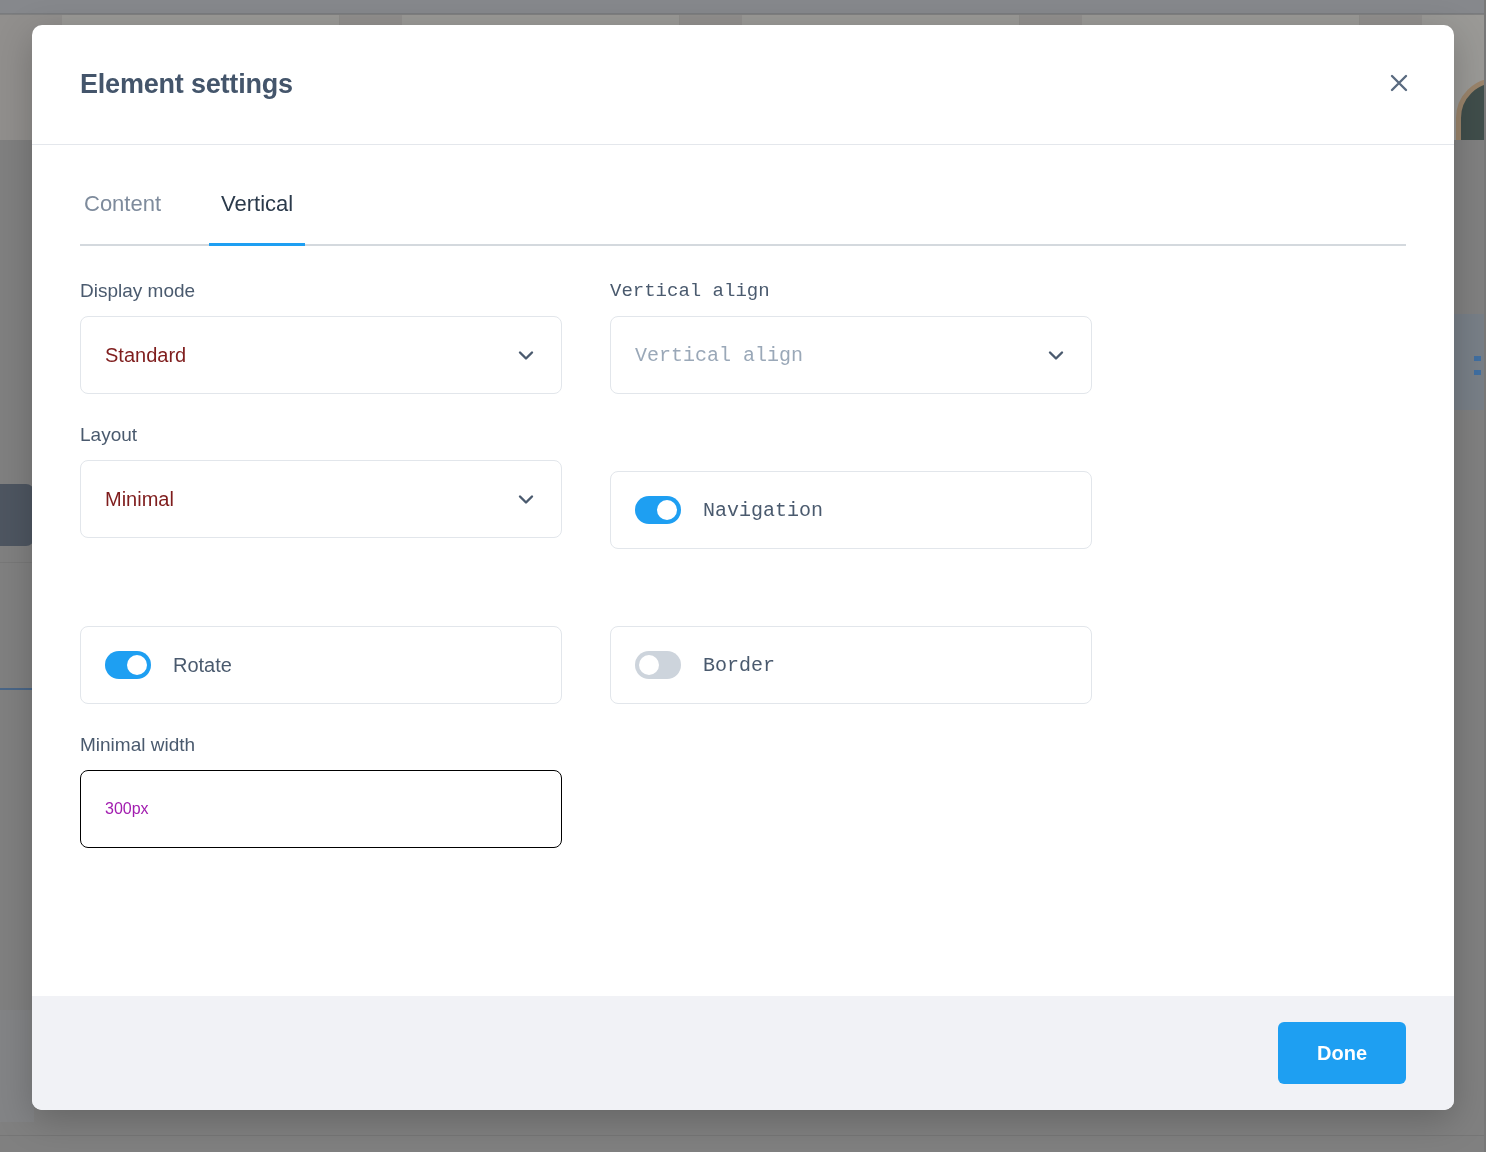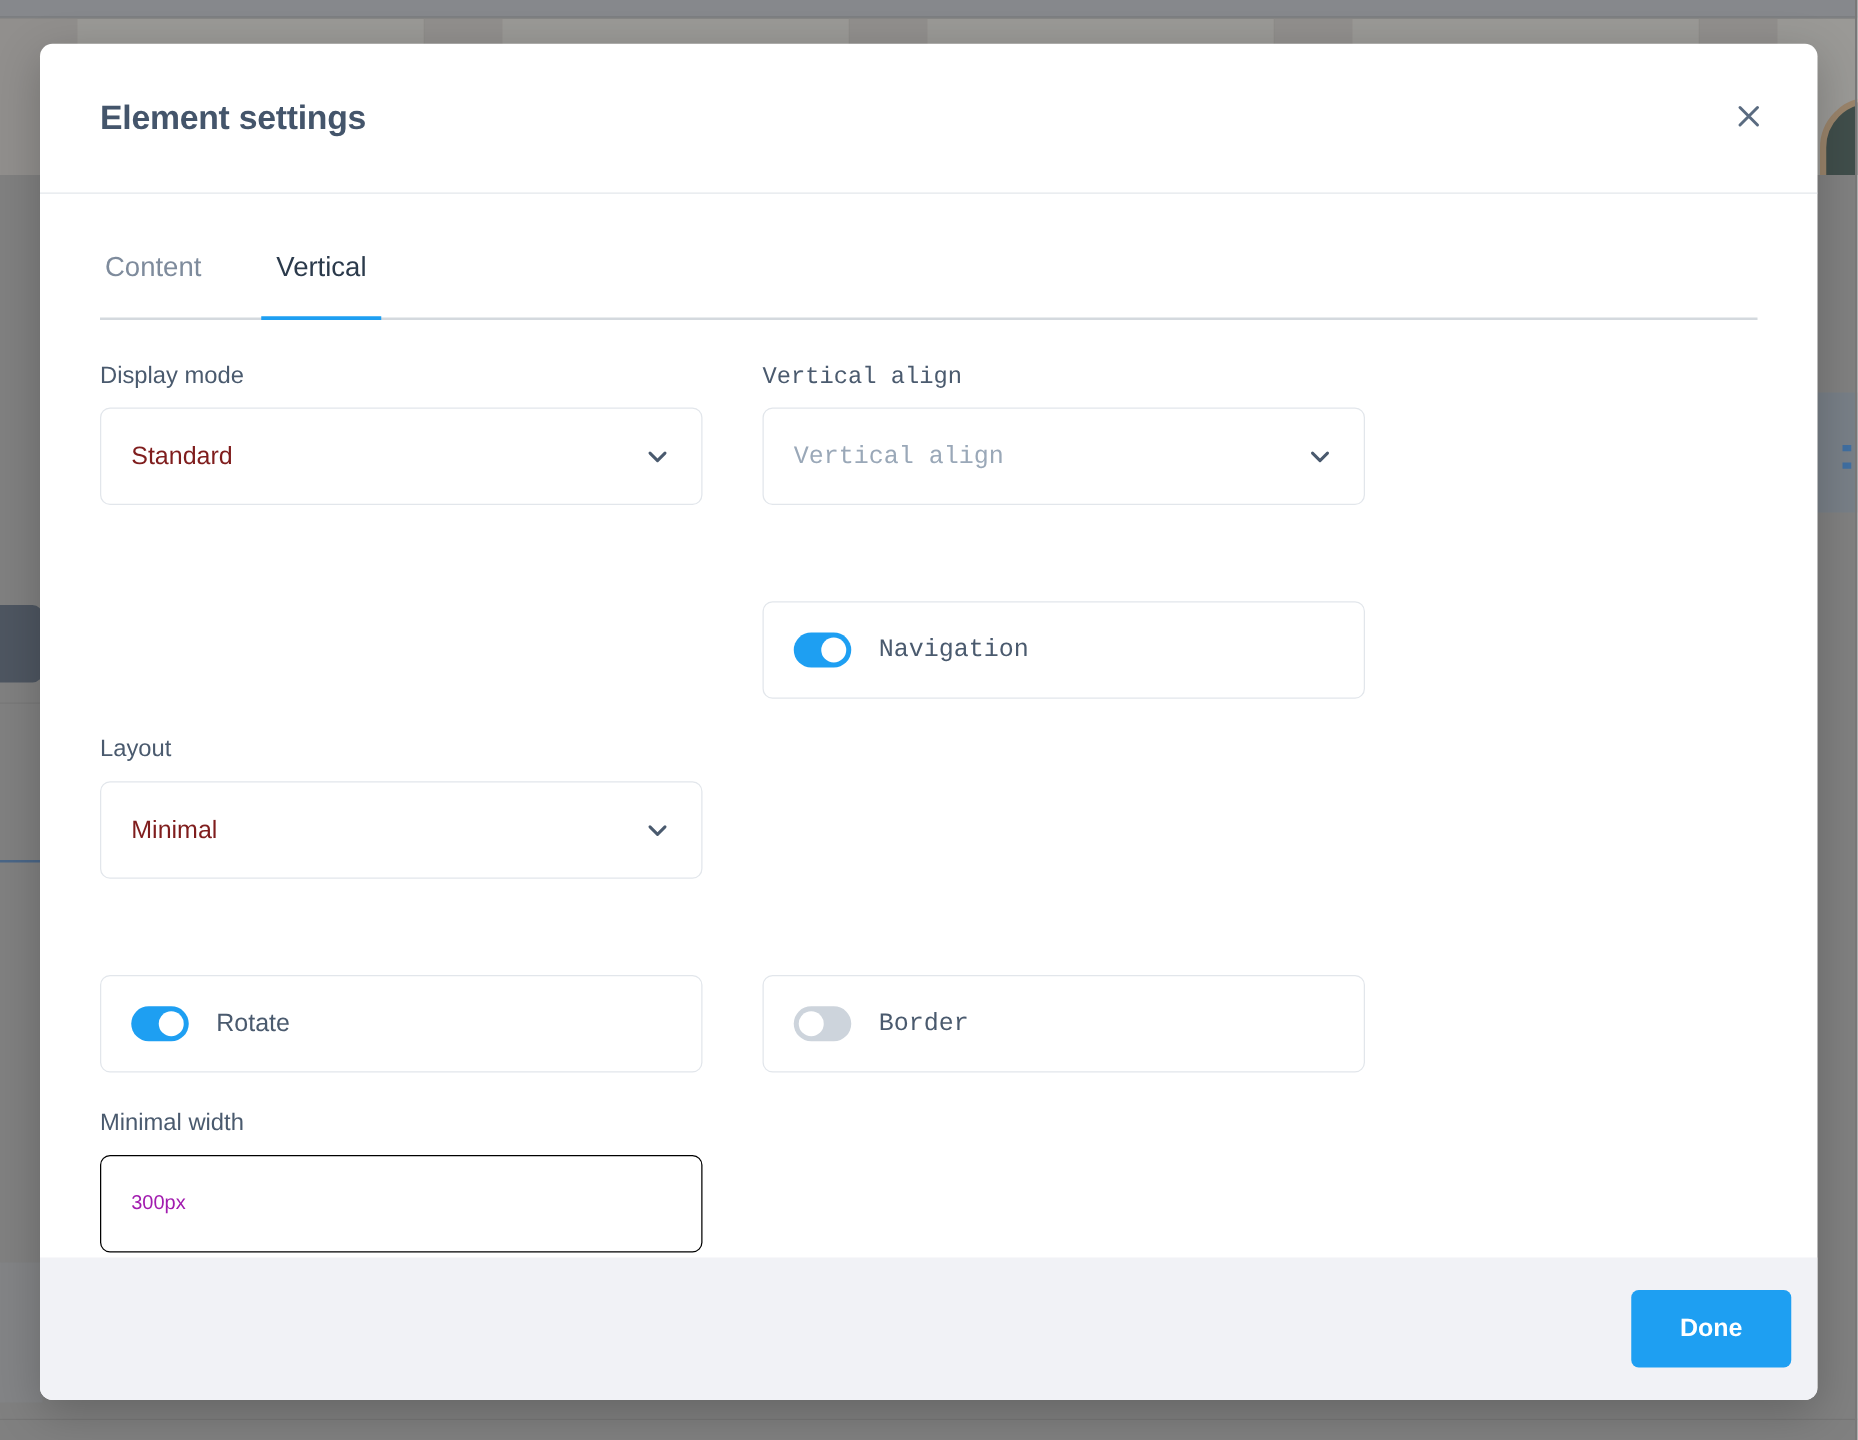--- a/index.html
+++ b/index.html
@@ -101,21 +101,21 @@
   #overlay {
     position: absolute;
     inset: 0;
     background: rgba(90, 90, 90, 0.42);
   }
 
   
   #modal {
     position: absolute;
     left: 32px;
-    top: 35px;
+    top: 25px;
     width: 1422px;
     height: 1085px;
     background: #ffffff;
     border-radius: 10px;
     box-shadow: 0 10px 36px rgba(0,0,0,0.22);
     display: flex;
     flex-direction: column;
     overflow: hidden;
   }
 
@@ -269,21 +269,21 @@
     outline: none;
   }
 
   #modal-footer {
     flex: 0 0 auto;
     height: 114px;
     background: #f1f2f6;
     display: flex;
     align-items: center;
     justify-content: flex-end;
-    padding-right: 21px;
+    padding-right: 48px;
   }
   #done-btn {
     background: #1e9ff2;
     color: #ffffff;
     border: none;
     border-radius: 6px;
     font-size: 20px;
     font-weight: bold;
     font-family: "Liberation Sans", sans-serif;
     padding: 0 34px;
@@ -386,40 +386,40 @@
         <div class="control">
           <span class="control-value placeholder">Vertical align</span>
           <span class="chevron">
             <svg width="22" height="22" viewBox="0 0 22 22" aria-hidden="true">
               <path d="M5 8.5 L11 14.5 L17 8.5" stroke="#4a5a6e" stroke-width="2.4" stroke-linecap="round" stroke-linejoin="round" fill="none"></path>
             </svg>
           </span>
         </div>
       </div>
 
-      <div class="field col-b">
-        <span class="field-label spacer-label"></span>
-        <div class="toggle-row">
-          <span class="switch on"></span>
-          <span class="toggle-label">Navigation</span>
-        </div>
-      </div>
-
       <div class="field col-a">
         <span class="field-label">Layout</span>
         <div class="control">
           <span class="control-value">Minimal</span>
           <span class="chevron">
             <svg width="22" height="22" viewBox="0 0 22 22" aria-hidden="true">
               <path d="M5 8.5 L11 14.5 L17 8.5" stroke="#4a5a6e" stroke-width="2.4" stroke-linecap="round" stroke-linejoin="round" fill="none"></path>
             </svg>
           </span>
         </div>
       </div>
 
+      <div class="field col-b">
+        <span class="field-label spacer-label"></span>
+        <div class="toggle-row">
+          <span class="switch on"></span>
+          <span class="toggle-label">Navigation</span>
+        </div>
+      </div>
+
       <div class="field col-a">
         <span class="field-label spacer-label"></span>
         <div class="toggle-row">
           <span class="switch on"></span>
           <span class="toggle-label">Rotate</span>
         </div>
       </div>
 
       <div class="field col-b">
         <span class="field-label spacer-label"></span>

